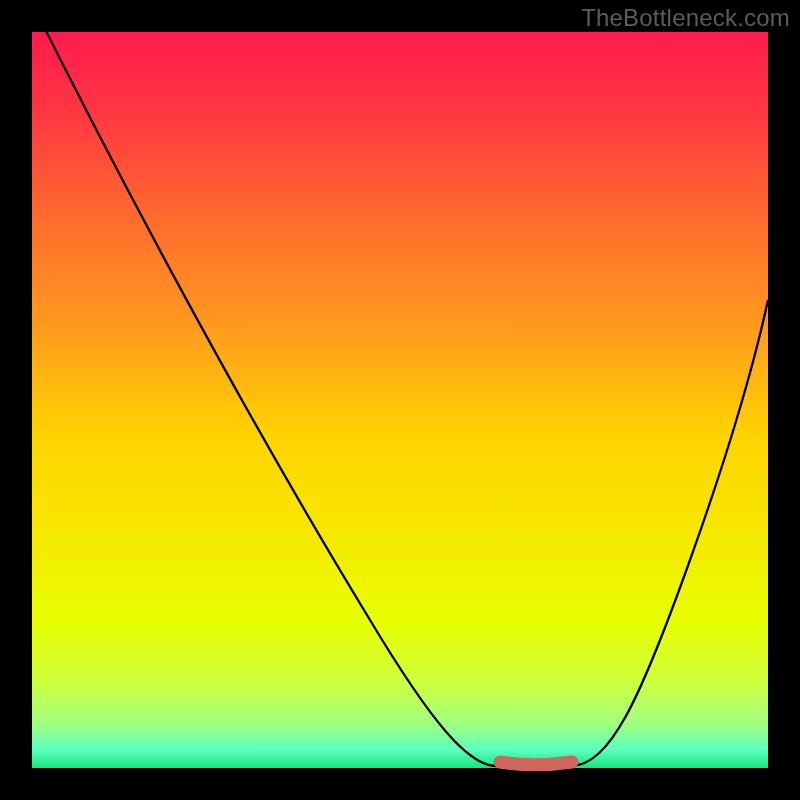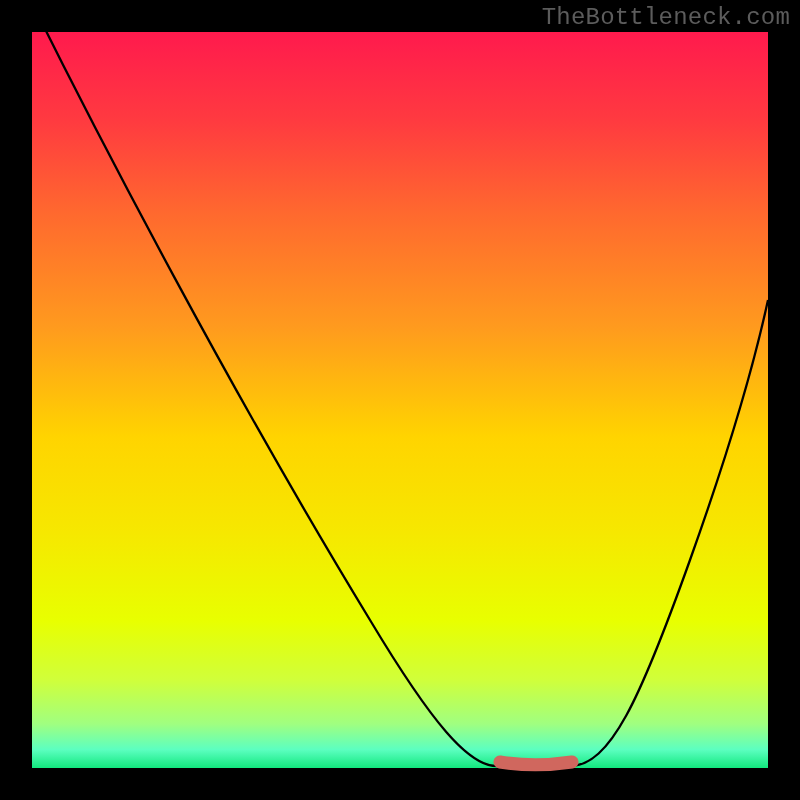--- a/index.html
+++ b/index.html
@@ -9,21 +9,20 @@
     height: 800px;
     background: #000;
     overflow: hidden;
     font-family: Arial, Helvetica, sans-serif;
   }
   .frame {
     position: relative;
     width: 800px;
     height: 568px;
     background: #000;
-    font-family: Liberation Mono, monospace;
   }
   .watermark {
     position: absolute;
     top: 4px;
     right: 10px;
     color: #5c5c5c;
     font-size: 24px;
     font-weight: 500;
     letter-spacing: 0.2px;
     z-index: 20;

